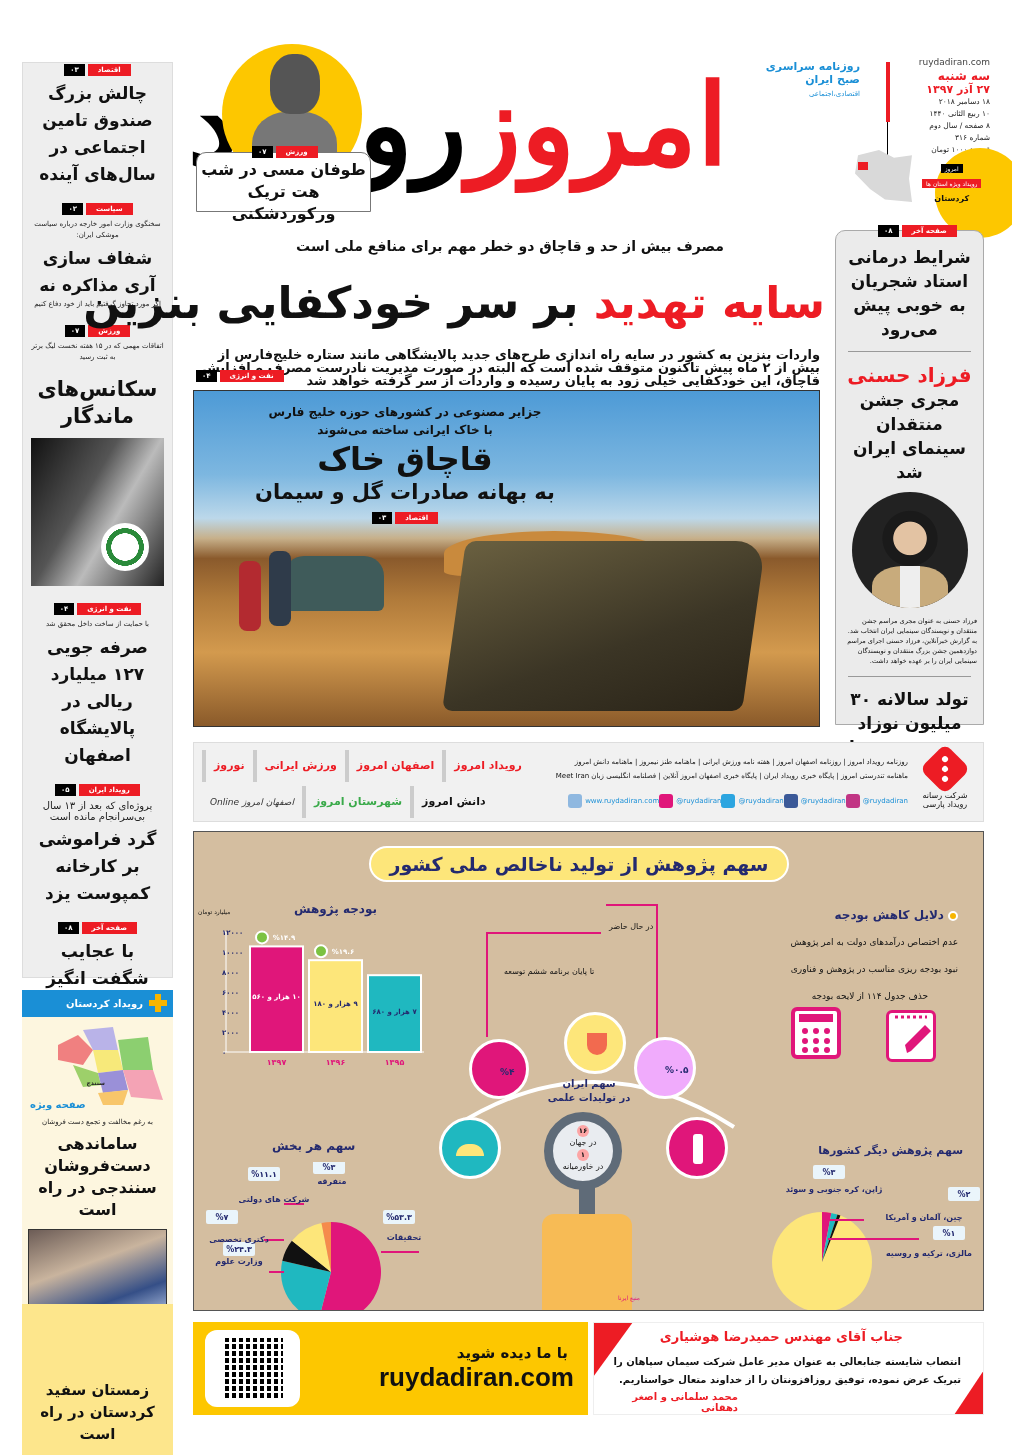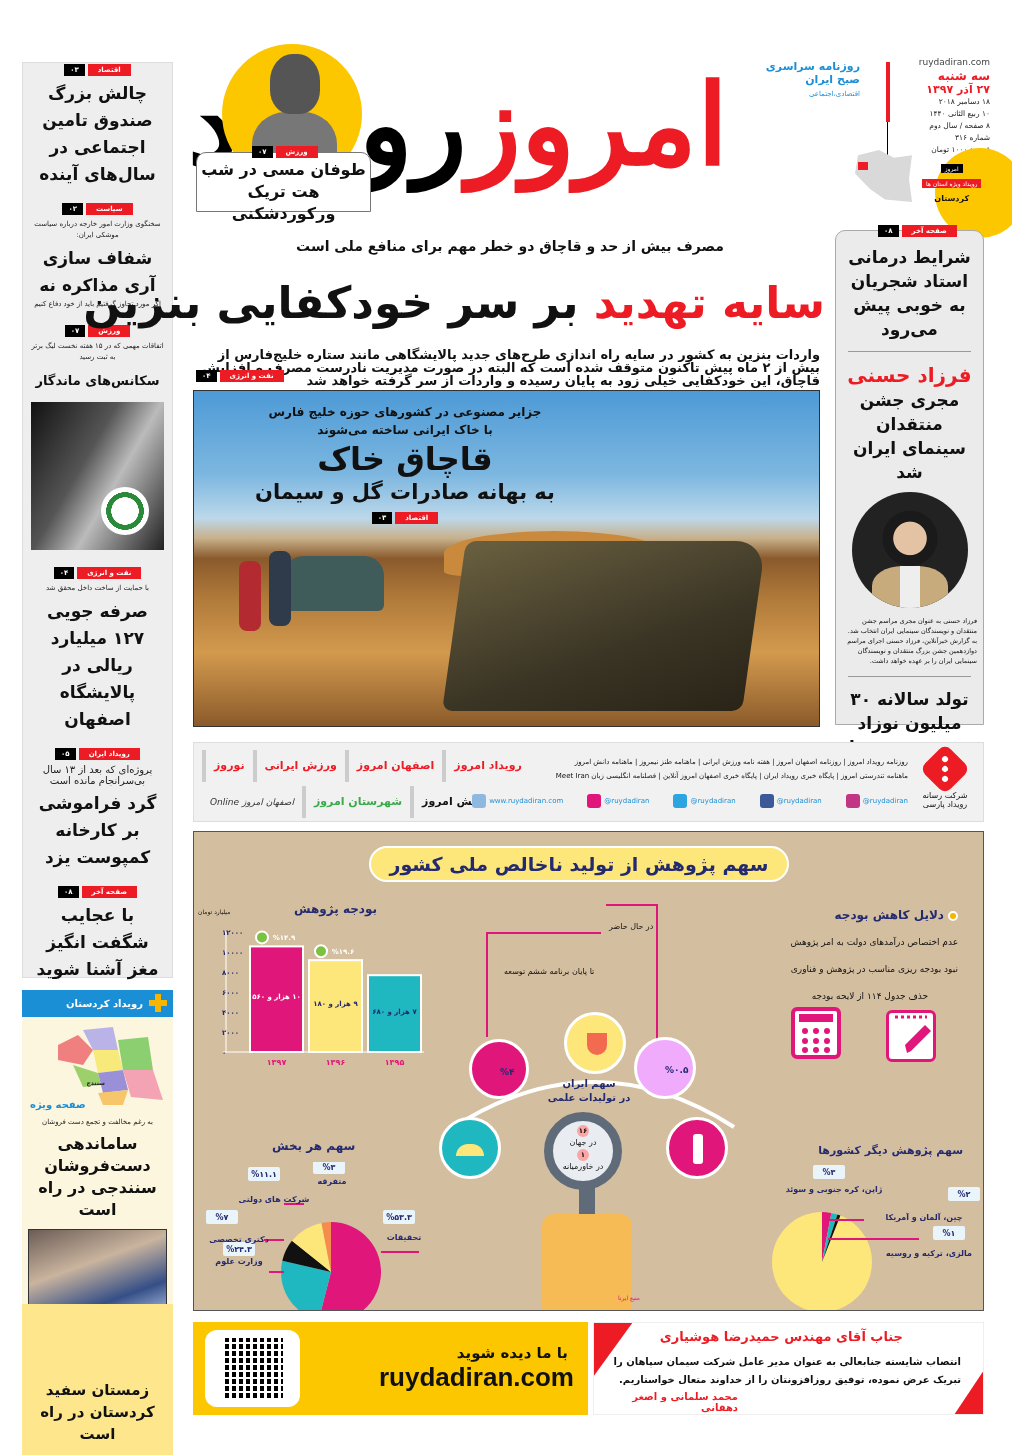--- a/index.html
+++ b/index.html
@@ -80,21 +80,21 @@
   #portrait .suit { position: absolute; left: 20px; top: 74px; width: 76px; height: 50px; background: #c8ab7c; border-radius: 40% 40% 0 0; }
   #portrait .shirt { position: absolute; left: 48px; top: 74px; width: 20px; height: 42px; background: #eee; }
   #right-col .cap { font-size: 6.5px; line-height: 10px; padding: 0 6px; text-align: right; }
 
   
   #pub { left: 193px; top: 742px; width: 791px; height: 80px; background: #f1f1f1; border: 1px solid #ddd; }
   #pub .brands { position: absolute; left: 8px; top: 6px; width: 365px; height: 70px; display: flex; flex-wrap: wrap; align-items: center; justify-content: flex-end; gap: 2px 0; direction: rtl; }
   #pub .brand { font-size: 11px; font-weight: bold; padding: 0 8px; border-left: 4px solid #ccc; white-space: nowrap; line-height: 32px; }
   #pub .brand:last-child { border-left: none; }
   #pub .list { position: absolute; right: 75px; top: 12px; width: 400px; font-size: 7px; line-height: 14px; text-align: right; }
-  #pub .socials { position: absolute; right: 75px; top: 51px; width: 420px; display: flex; gap: 24px; font-size: 7px; color: #1a8fd6; align-items: center; direction: ltr; justify-content: flex-end; }
+  #pub .socials { position: absolute; right: 75px; top: 51px; width: 420px; display: flex; gap: 0; font-size: 7px; color: #1a8fd6; align-items: center; direction: ltr; justify-content: flex-end; }
   #pub .soc { display: flex; align-items: center; gap: 3px; }
   #pub .ico { width: 14px; height: 14px; border-radius: 3px; display: inline-block; }
   #pub .corp { position: absolute; right: 8px; top: 6px; width: 60px; text-align: center; font-size: 8px; }
   #pub .corp .mark { width: 36px; height: 36px; background: #ed1c24; margin: 2px auto 4px; transform: rotate(45deg); border-radius: 8px; position: relative; }
   #pub .corp .mark i { position: absolute; width: 6px; height: 6px; background: #fff; border-radius: 50%; }
 
   
   #info { left: 193px; top: 831px; width: 791px; height: 480px; background: #d4bea0; border: 1px solid #555; overflow: hidden; }
   #info-title { position: absolute; left: 175px; top: 14px; width: 420px; height: 36px; background: #fde67a; border: 2px solid #fff; border-radius: 18px; text-align: center; font-size: 19px; font-weight: bold; color: #242a6f; line-height: 32px; }
   .navy { color: #242a6f; font-weight: bold; }
@@ -194,21 +194,21 @@
         <div class="sub center" style="font-size:7px;line-height:11px;margin-top:4px;padding:0 6px">سخنگوی وزارت امور خارجه درباره سیاست موشکی ایران:</div>
         <div class="hl center" style="font-size:17px;line-height:27px;margin-top:4px;padding:0 8px">شفاف سازی آری مذاکره نه</div>
         <div class="sub center" style="font-size:7px;line-height:11px;padding:0 6px">اگر مورد تجاوز گرفتیم باید از خود دفاع کنیم</div>
       </div>
       <div style="margin: 4px 0px 8px;">
         <div class="center"><span class="tag">
             <span class="sec">ورزش</span>
             <span class="pg">۰۷</span>
           </span></div>
         <div class="sub center" style="font-size:7px;line-height:11px;margin-top:4px;padding:0 6px">اتفاقات مهمی که در ۱۵ هفته نخست لیگ برتر به ثبت رسید</div>
-        <div class="hl center" style="font-size:13px;line-height:27px;margin-top:4px;padding:0 8px">سکانس‌های ماندگار</div>
+        <div class="hl center" style="font-size:21px;line-height:27px;margin-top:13px;padding:0 8px">سکانس‌های ماندگار</div>
       </div>
       <div style="height: 148px; margin: 6px 8px 10px; background: linear-gradient(120deg, rgb(17, 17, 17) 0%, rgb(85, 85, 85) 40%, rgb(187, 187, 187) 60%, rgb(34, 34, 34) 100%); position: relative;">
         <div style="position:absolute;left:70px;top:85px;width:48px;height:48px;border-radius:50%;background:radial-gradient(circle,#fff 40%,#2a8a3a 41% 55%,#fff 56%)"></div>
       </div>
       <div style="margin: 4px 0px 8px;">
         <div class="center"><span class="tag">
             <span class="sec">نفت و انرژی</span>
             <span class="pg">۰۴</span>
           </span></div>
         <div class="sub center" style="font-size:7px;line-height:11px;margin-top:4px;padding:0 6px">با حمایت از ساخت داخل محقق شد</div>

